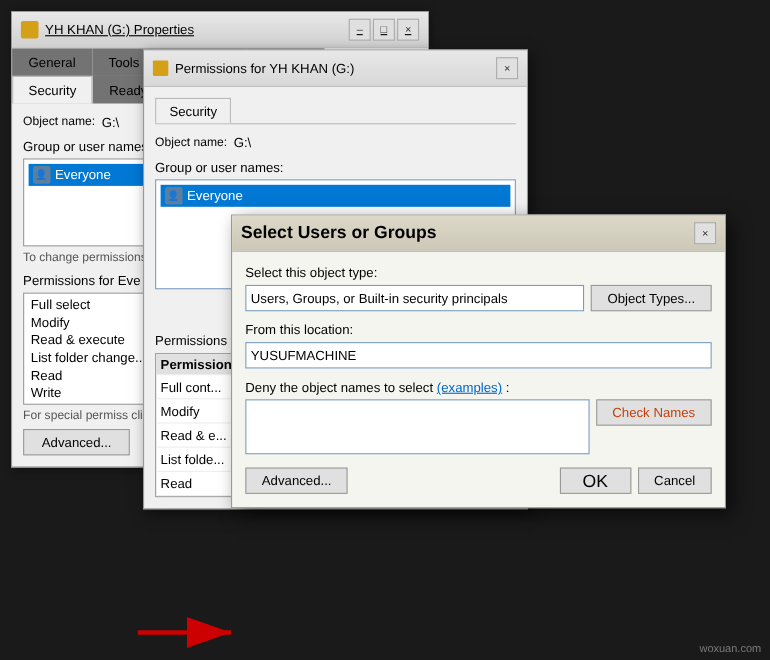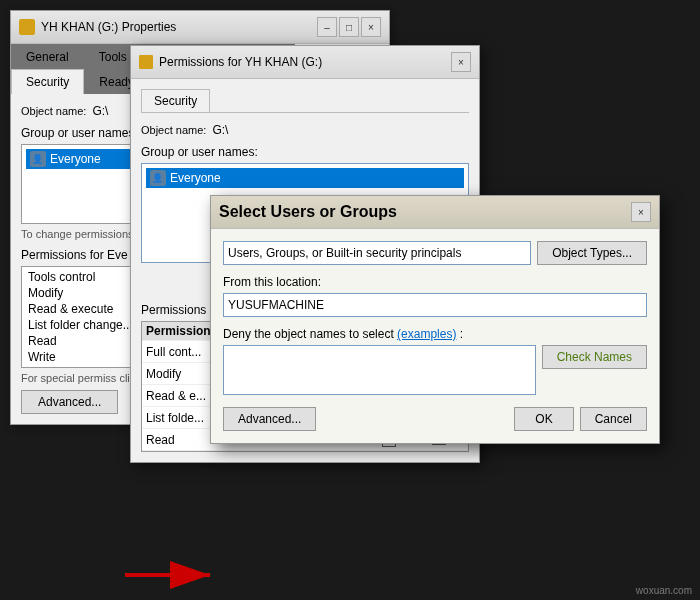--- a/index.html
+++ b/index.html
@@ -24,20 +24,21 @@
       box-shadow: 2px 2px 8px rgba(0,0,0,0.4);
     }
 
     .window-titlebar {
       background: linear-gradient(to bottom, #e8e8e8, #d0d0d0);
       padding: 6px 8px;
       display: flex;
       align-items: center;
       justify-content: space-between;
       border-bottom: 1px solid #bbb;
+      text-decoration: underline;
     }
 
     .window-titlebar .title {
       display: flex;
       align-items: center;
       gap: 6px;
       font-size: 12px;
       color: #000;
     }
 
@@ -360,21 +361,21 @@
       margin-top: 12px;
     }
 
     .su-btn-row {
       display: flex;
       gap: 6px;
     }
 
     .su-btn-primary {
       padding: 4px 20px;
-      font-size: 12px;
+      font-size: 16px;
       background: #e0e0e0;
       border: 1px solid #999;
       cursor: pointer;
     }
 
     .link-text {
       color: #0066cc;
       text-decoration: underline;
       cursor: pointer;
     }
@@ -412,21 +413,21 @@
       height: 14px;
       border: 1px solid #666;
       background: white;
       display: inline-flex;
       align-items: center;
       justify-content: center;
       font-size: 10px;
     }
 
     .su-btn-disabled {
-      color: #4d7c0f;
+      color: #c2410c;
     }
   </style>
 </head>
 <body>
 
 <div class="bg-window">
   <div class="window-titlebar">
     <div class="title">
       <span class="titlebar-icon"></span>
       <span>YH KHAN (G:) Properties</span>
@@ -464,21 +465,21 @@
         <span>Everyone</span>
       </div>
     </div>
 
     <div class="text-muted">To change permissions...</div>
 
     <div class="permissions-section">
       <div class="section-label">Permissions for Eve</div>
       <div class="perm-list">
         <div class="perm-item">
-          <span>Tools control</span>
+          <span>Full select</span>
         </div>
         <div class="perm-item">
           <span>Modify</span>
         </div>
         <div class="perm-item">
           <span>Read &amp; execute</span>
         </div>
         <div class="perm-item">
           <span>List folder change...</span>
         </div>
@@ -585,20 +586,21 @@
 
 <div class="select-users-dialog">
   <div class="select-users-titlebar">
     <span class="select-users-title">Select Users or Groups</span>
     <div class="window-controls">
       <div class="win-btn close">×</div>
     </div>
   </div>
 
   <div class="select-users-content">
+    <div class="su-label">Select this object type:</div>
     <div class="su-input-row">
       <input class="su-input" type="text" value="Users, Groups, or Built-in security principals" style="">
       <button class="su-btn">Object Types...</button>
     </div>
 
     <div class="su-label">From this location:</div>
     <div class="su-input-row">
       <input class="su-input" type="text" value="YUSUFMACHINE" style="">
     </div>
 

